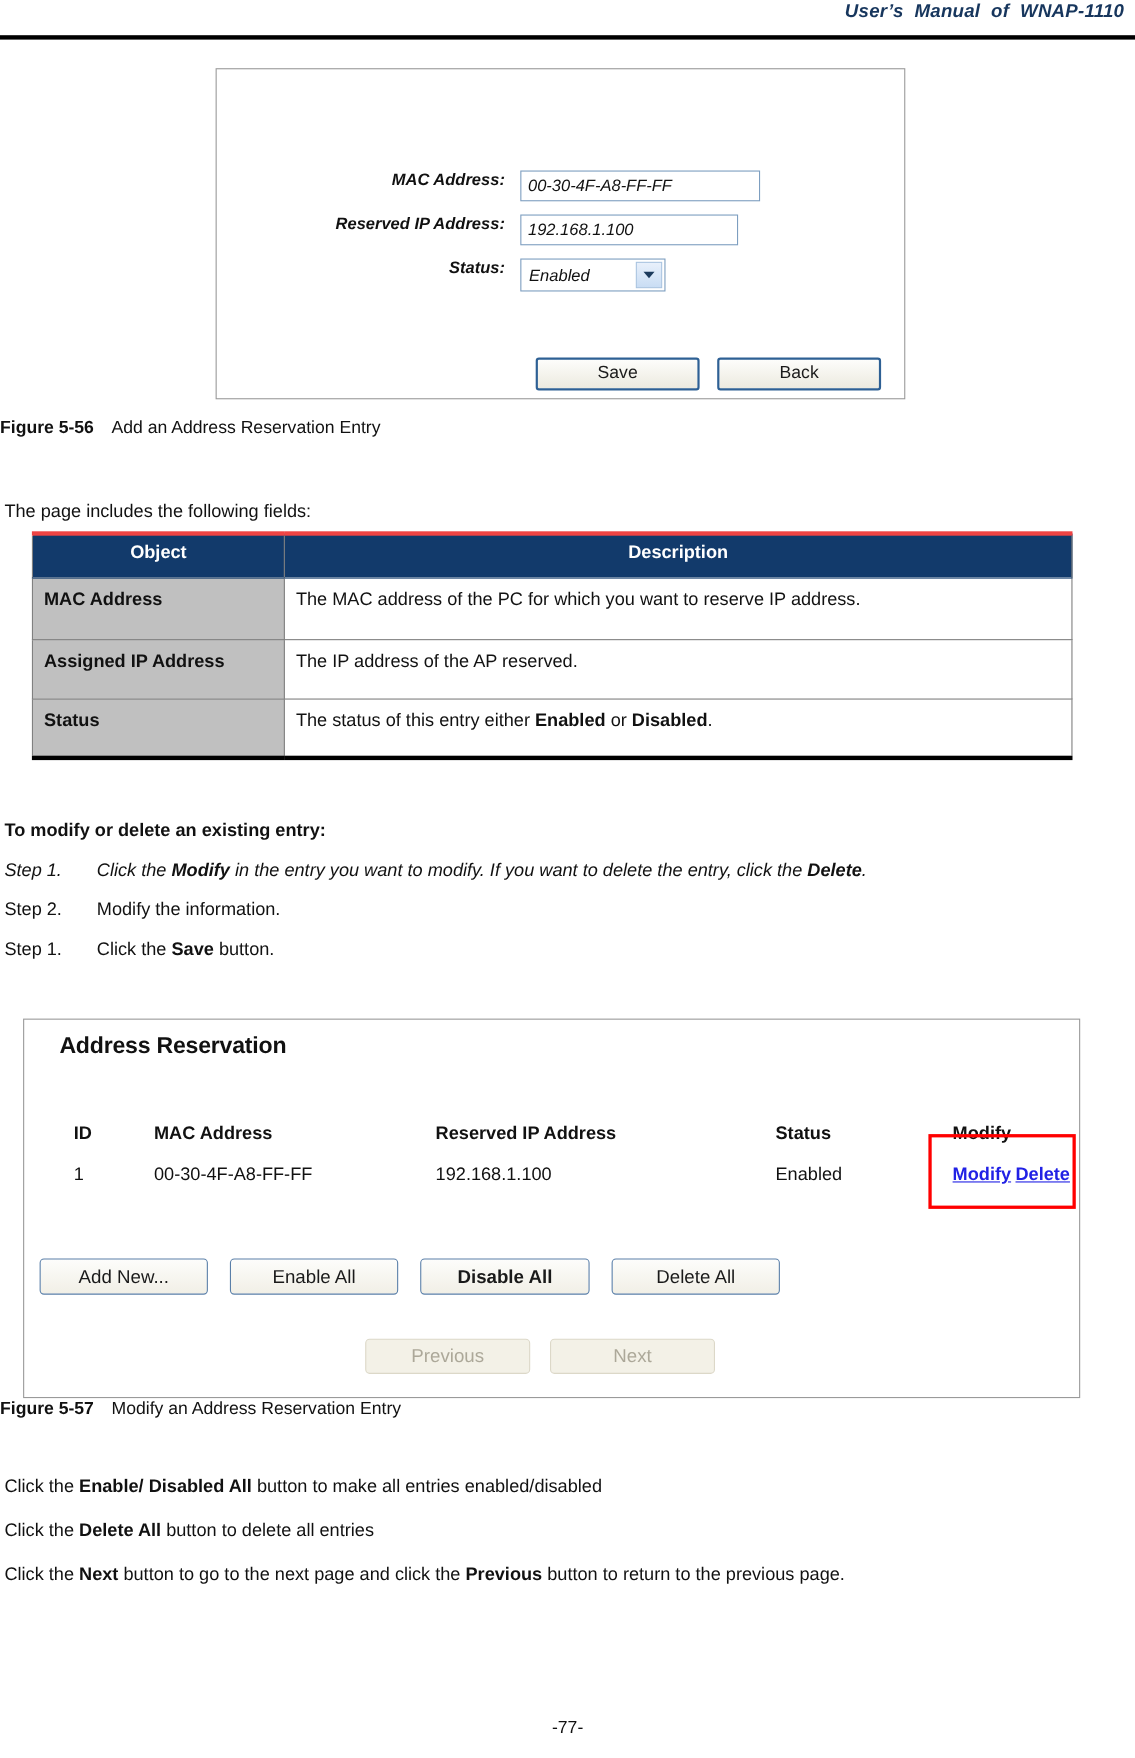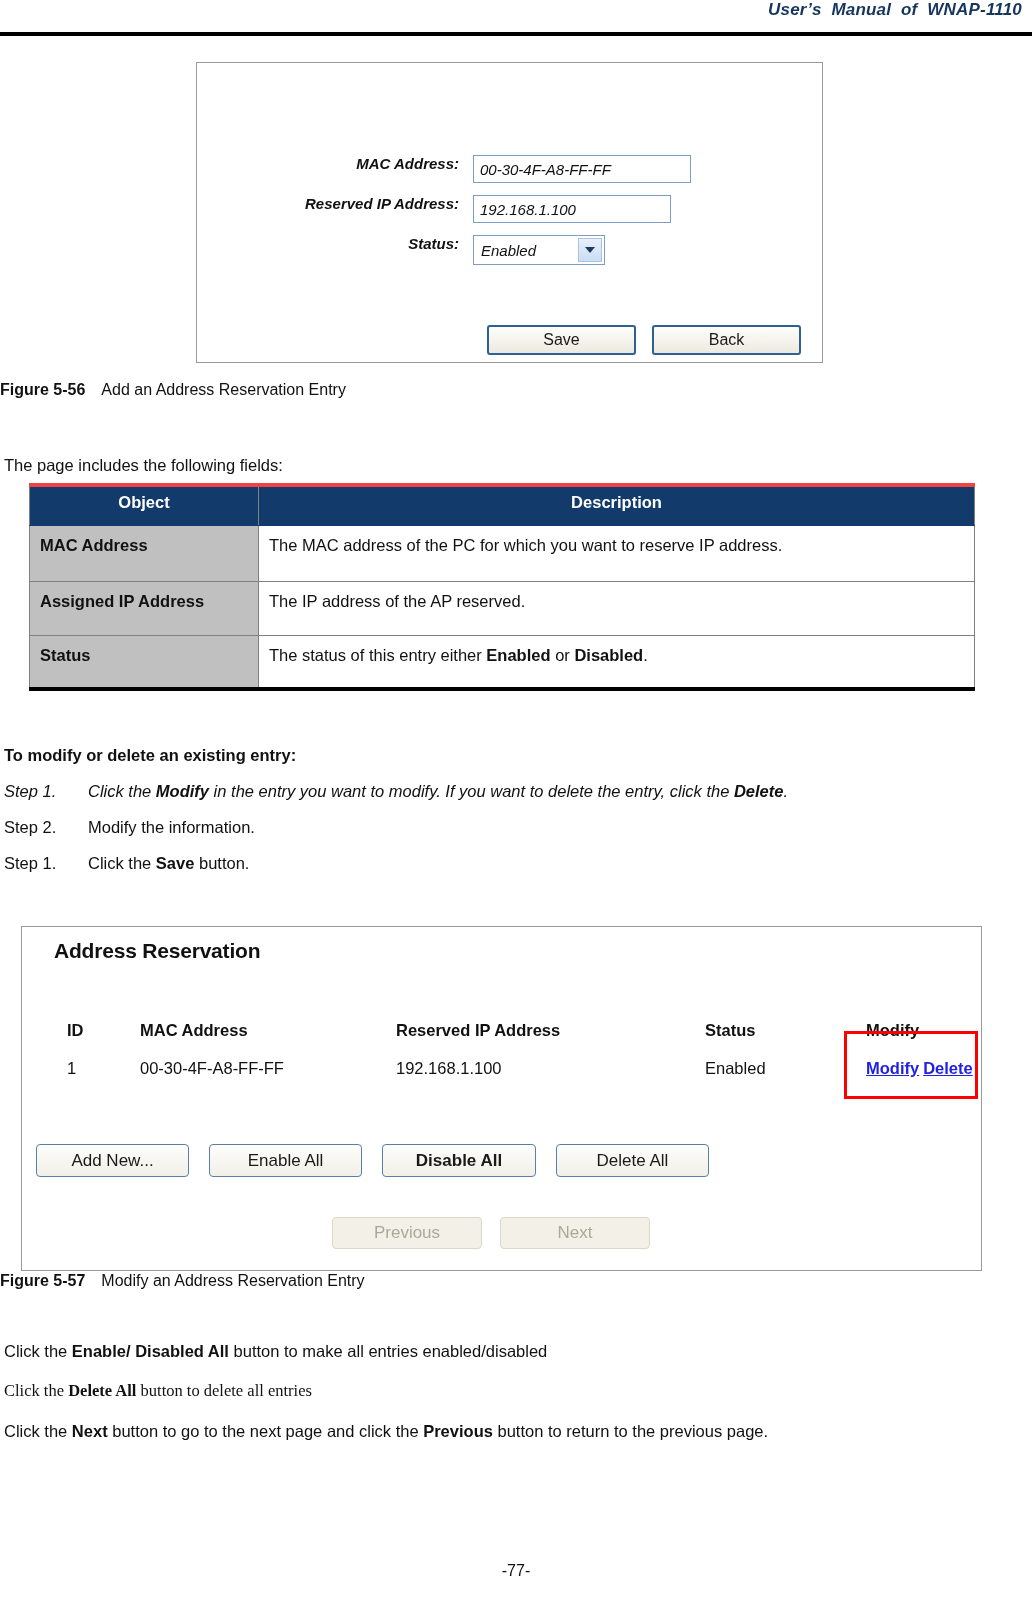--- a/index.html
+++ b/index.html
@@ -464,21 +464,21 @@
 </div>
 
 <div class="fig-caption" style="top:1272px;">
   <b>Figure 5-57</b><span class="cap-gap"></span><span>Modify an Address Reservation Entry</span>
 </div>
 
 <div class="para" style="top:1341px;">
   <span>Click the </span><b>Enable/ Disabled All</b><span> button to make all entries enabled/disabled</span>
 </div>
 
-<div class="para" style="top:1381px;font-family:Liberation Serif, serif;">
+<div class="para" style="top:1381px;">
   <span>Click the </span><b>Delete All</b><span> button to delete all entries</span>
 </div>
 
 <div class="para" style="top:1421px;">
   <span>Click the </span><b>Next</b><span> button to go to the next page and click the </span><b>Previous</b><span> button to return to the previous page.</span>
 </div>
 
 <div class="page-footer">-77-</div>
 
 </body></html>

